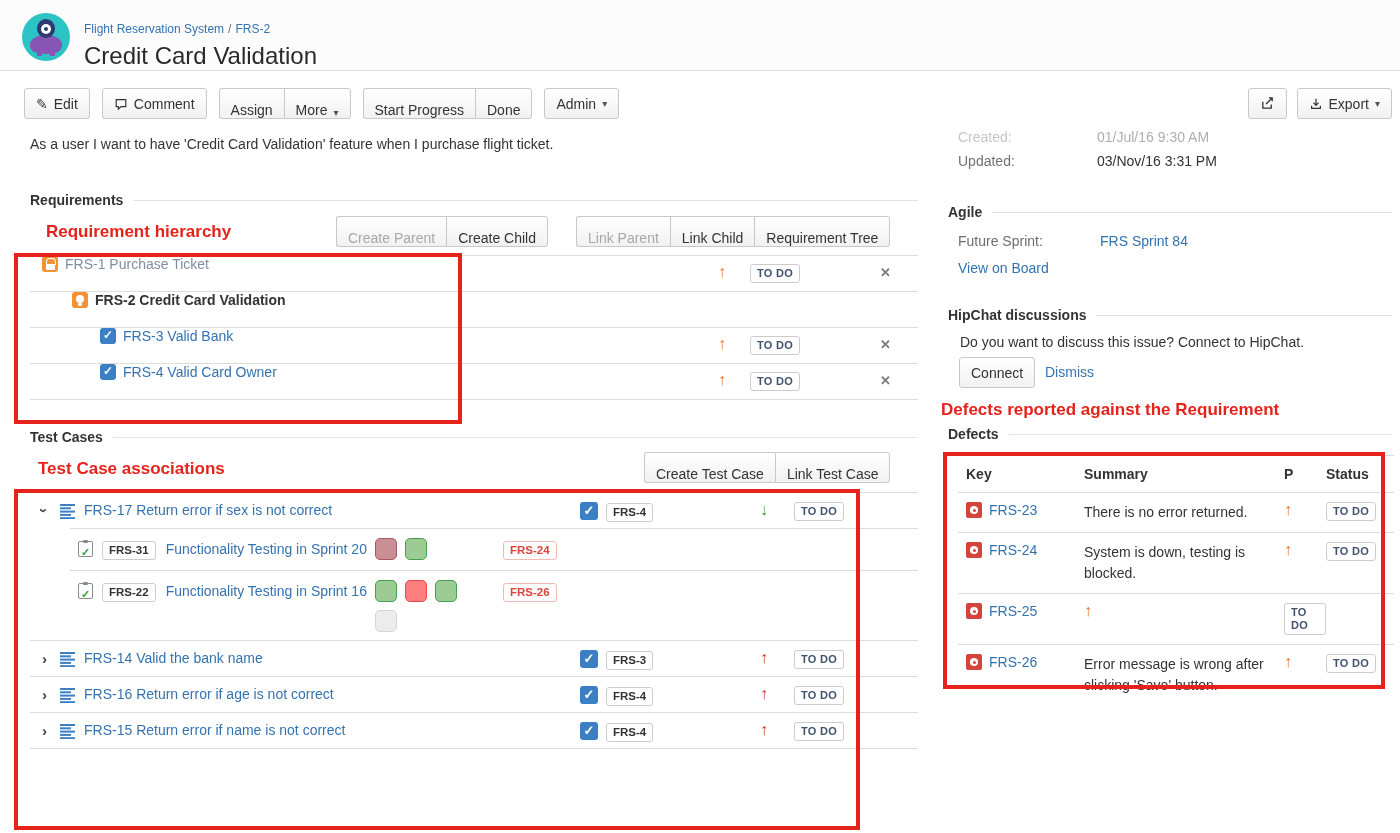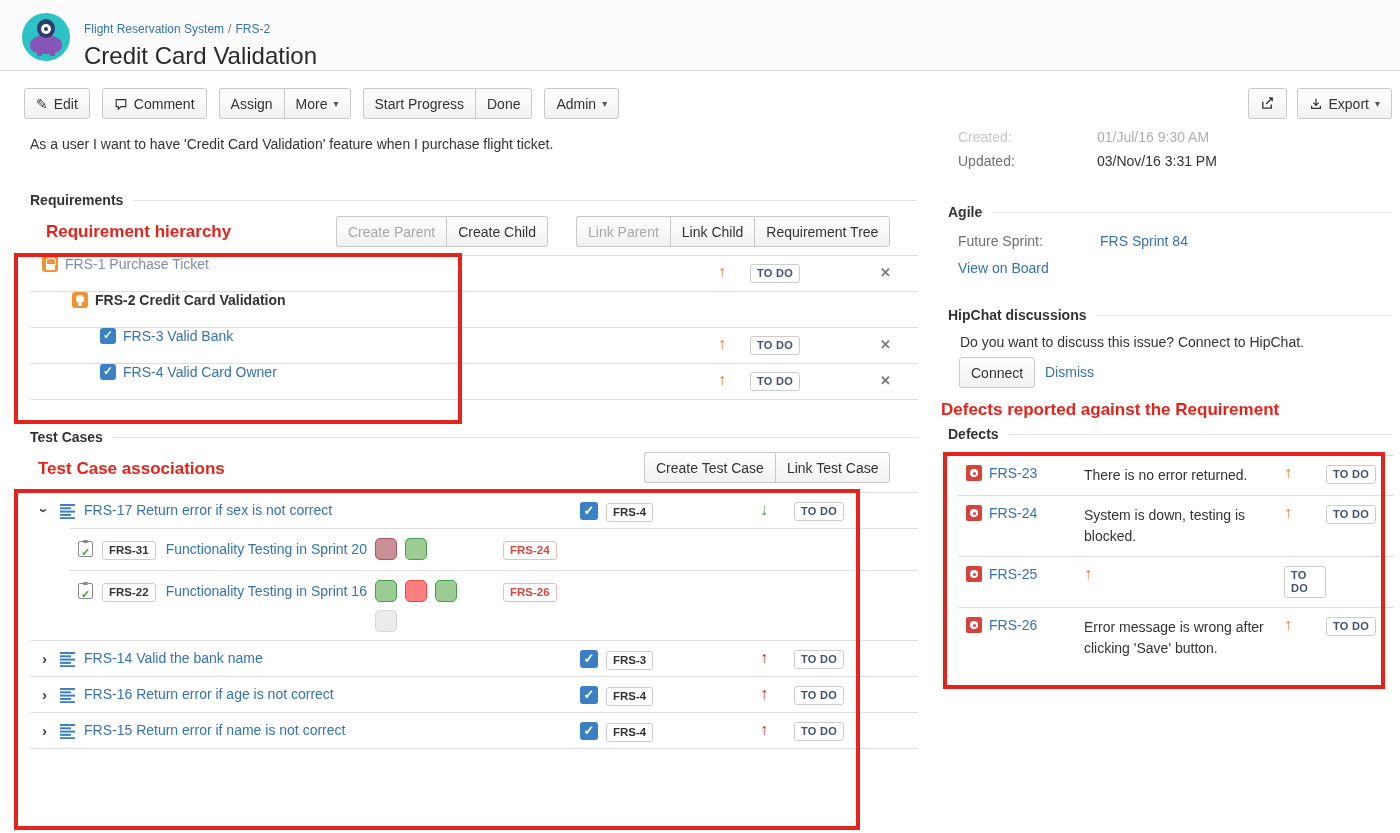--- a/index.html
+++ b/index.html
@@ -22,21 +22,21 @@
   .bc-sep { color:#707070; margin:0 4px; }
   .page-title { position:absolute; left:84px; top:42px; font-size:24px; color:#292929; }
 
   
   .toolbar { position:absolute; left:24px; top:88px; display:flex; gap:12px; }
   .btn { display:inline-flex; align-items:center; gap:6px; height:31px; padding:0 11px;
          background:linear-gradient(#ffffff,#f1f1f1); border:1px solid #c8c8c8; border-radius:3px;
          font-size:14px; color:#333; cursor:pointer; white-space:nowrap; }
   .btn.disabled { color:#a8a8a8; cursor:default; }
   .btn-group { display:inline-flex; }
-  .btn-group .btn { border-radius:0; border-right-width:0; }
+  .btn-group .btn { border-radius:0; border-right-width:0;align-items:flex-end; }
   .btn-group .btn:first-child { border-radius:3px 0 0 3px; }
   .btn-group .btn:last-child { border-radius:0 3px 3px 0; border-right-width:1px; }
   .caret { font-size:10px; color:#555; }
   .ico-pencil { font-size:14px; }
   .tb-right { position:absolute; right:8px; top:88px; display:flex; gap:10px; }
 
   
   .sec { position:absolute; display:flex; align-items:center; font-weight:bold; font-size:14px; color:#333; }
   .sec::after { content:""; flex:1; border-top:1px solid #e3e3e3; margin-left:10px; }
   .sec-main { left:30px; width:888px; }
@@ -376,20 +376,26 @@
 <button class="btn" style="position:absolute;left:959px;top:357px;">
     <span>Connect</span>
   </button>
 <a class="lnk" style="position:absolute;left:1045px;top:364px;">Dismiss</a>
 
 <div class="sec sec-side" style="top:426px;">
     <span>Defects</span>
   </div>
 
 <div class="def-table">
+  <div class="def-row head">
+    <span>Key</span>
+    <span>Summary</span>
+    <span>P</span>
+    <span>Status</span>
+  </div>
   <div class="def-row">
     <span class="def-key">
         <span class="icon-bug"></span>
         <a class="lnk">FRS-23</a>
       </span>
     <span class="def-sum">There is no error returned.</span>
     <span class="arr orange">↑</span>
     <span><span class="status-badge">TO DO</span></span>
   </div>
   <div class="def-row">

